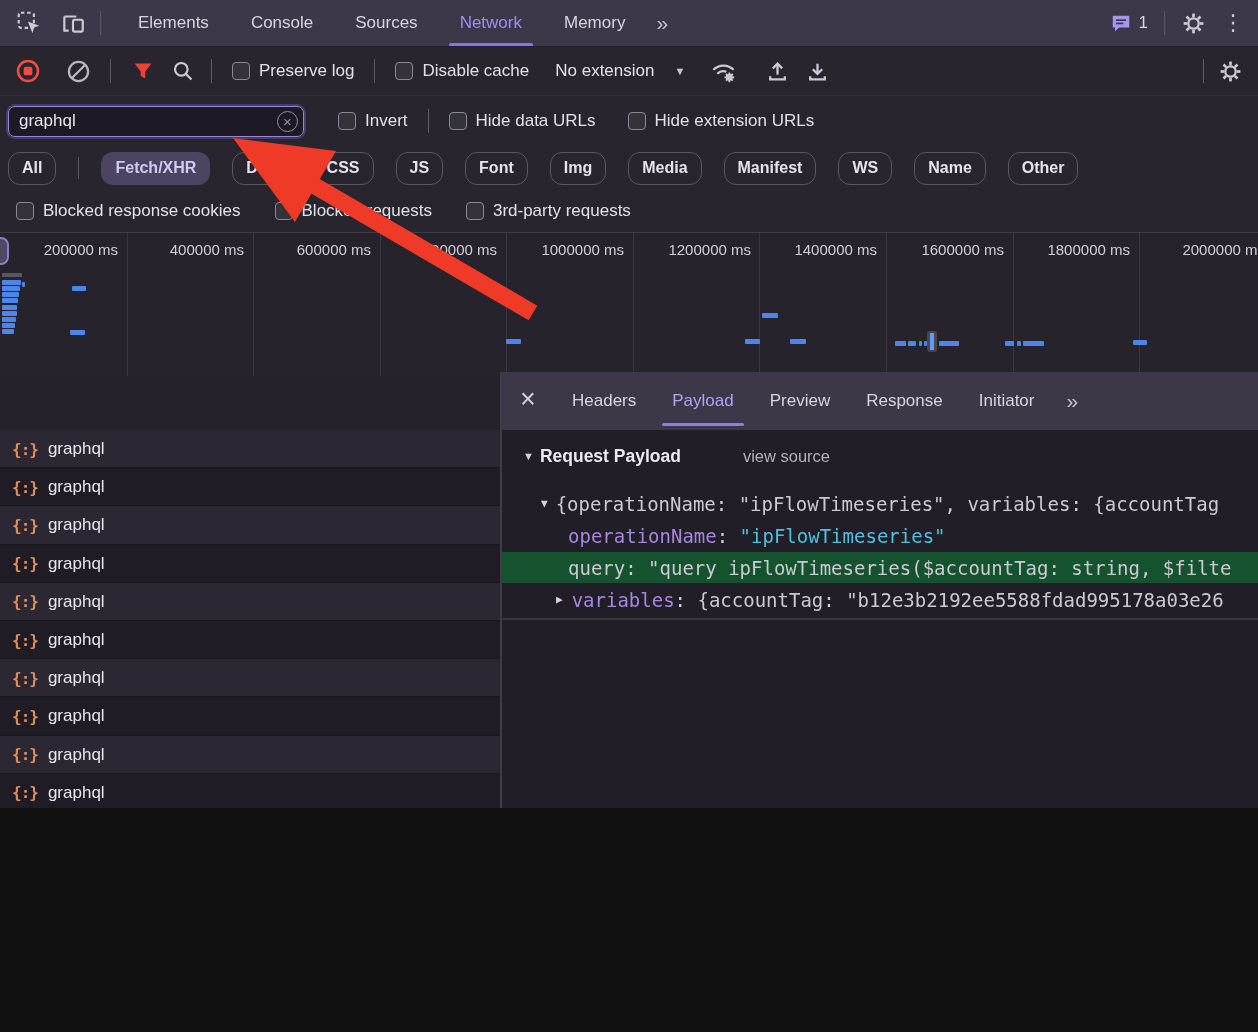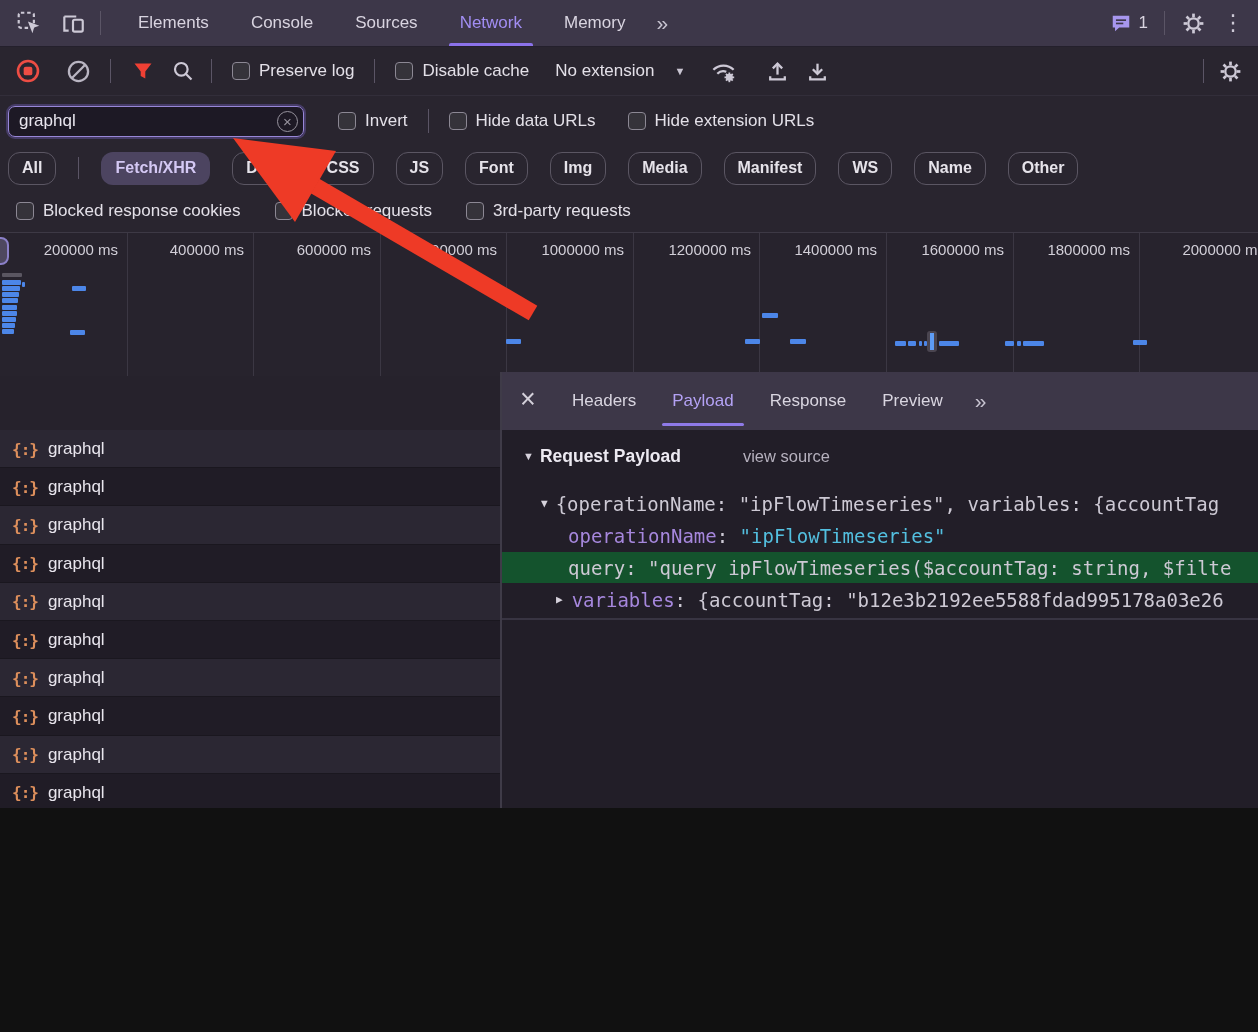--- a/index.html
+++ b/index.html
@@ -422,22 +422,23 @@
     </div>
   </div>
 
   <div class="pane-div"></div>
 
   <div class="right-pane">
     <div class="dtabs">
       <span class="dclose">×</span>
       <span class="dtab">Headers</span>
       <span class="dtab active">Payload</span>
+      <span class="dtab">Preview</span>
       <span class="dtab">Response</span>
-      <span class="dtab">Preview</span>
+      <span class="dtab">Initiator</span>
       <span class="tab-overflow">»</span>
     </div>
 
     <div class="dp-row">
       <span class="tri">▼</span>
       <span class="dp-title">Request Payload</span>
       <span class="dp-vs">view source</span>
     </div>
 
     <div class="tline" style="top:116px; padding-left:39px;">

